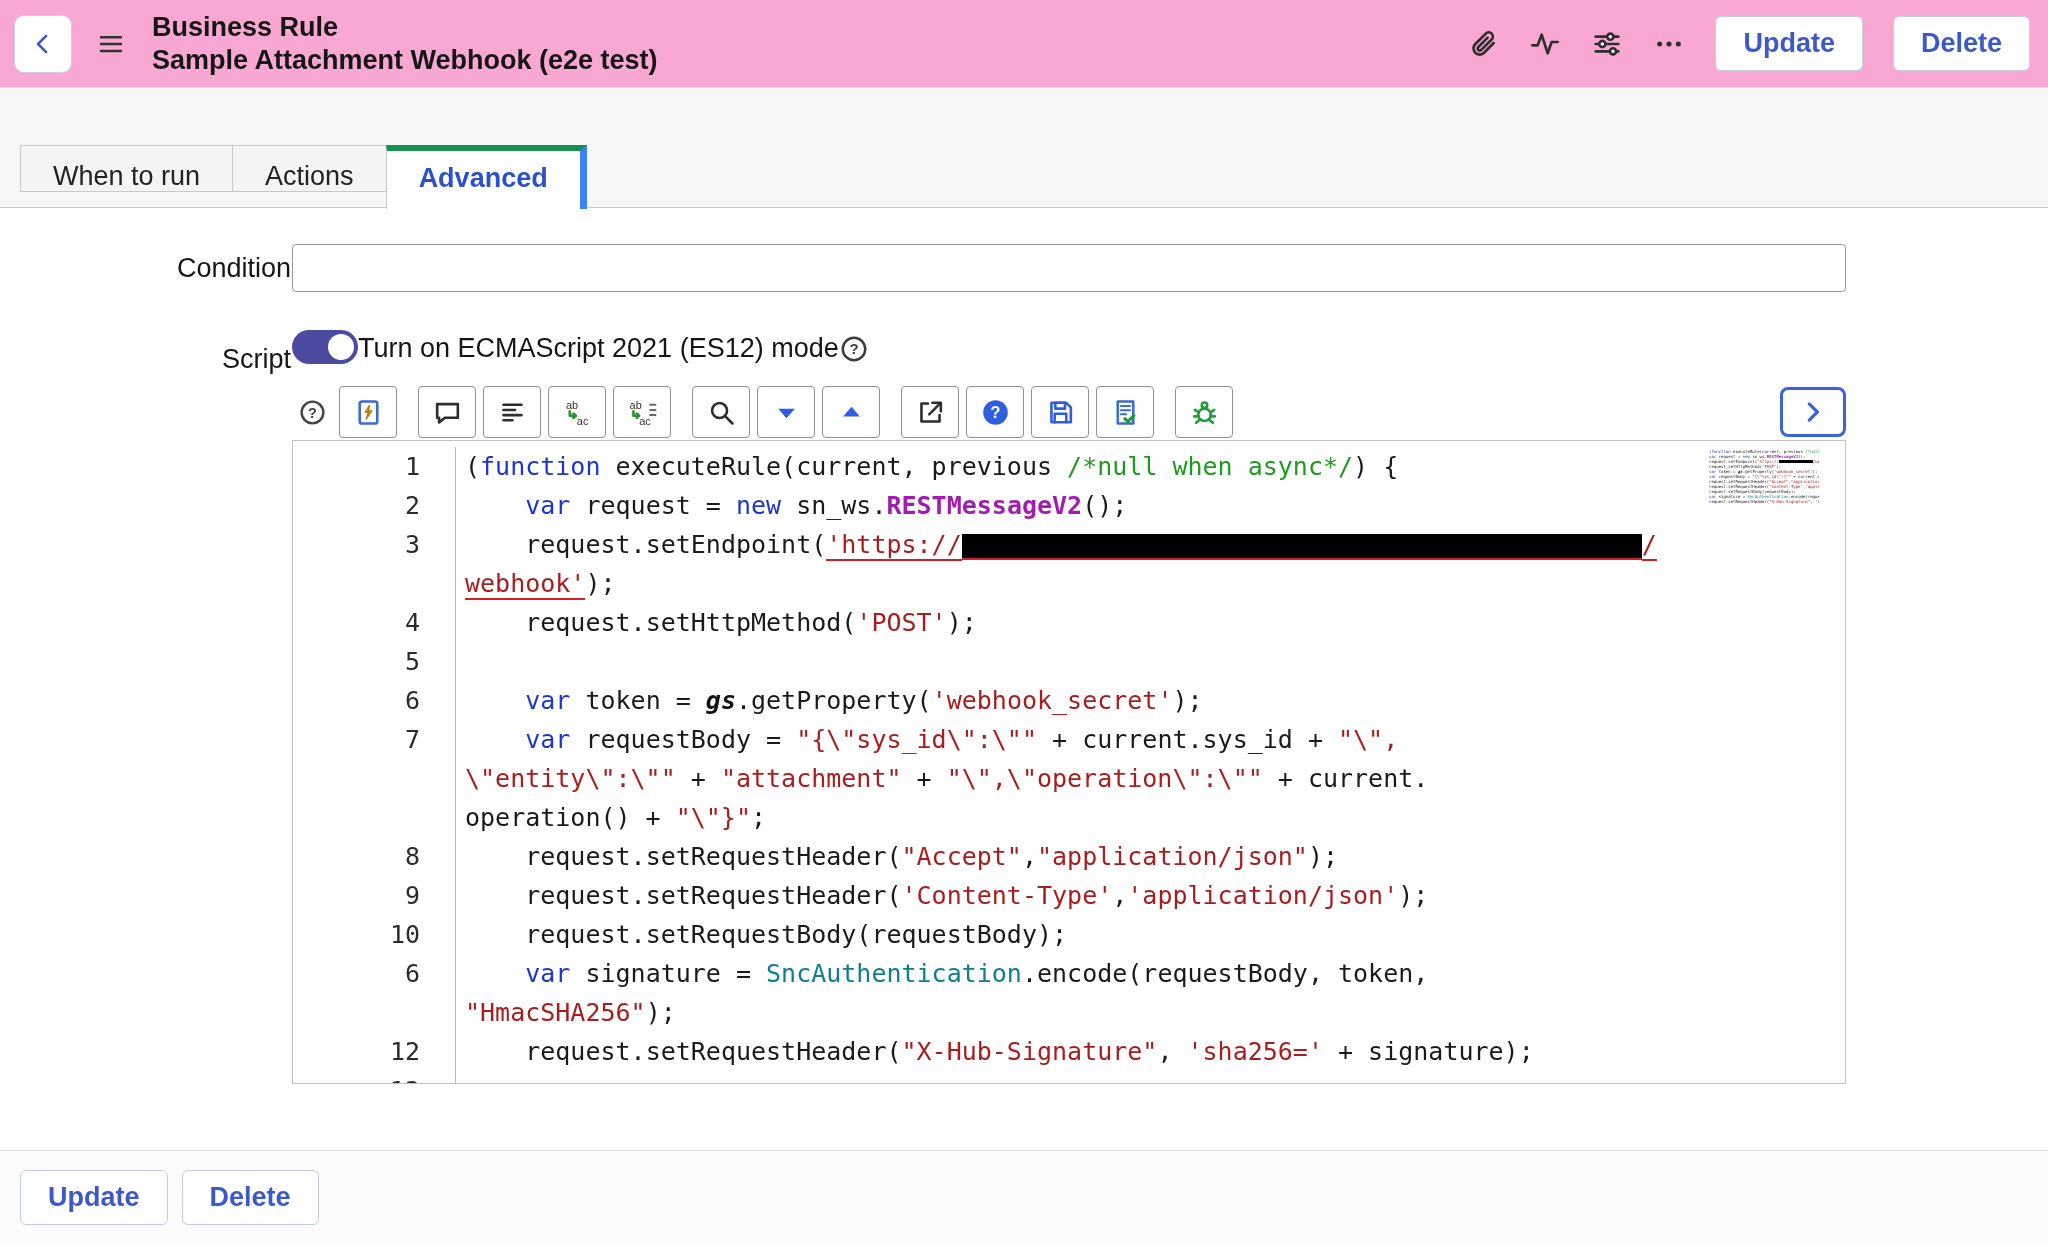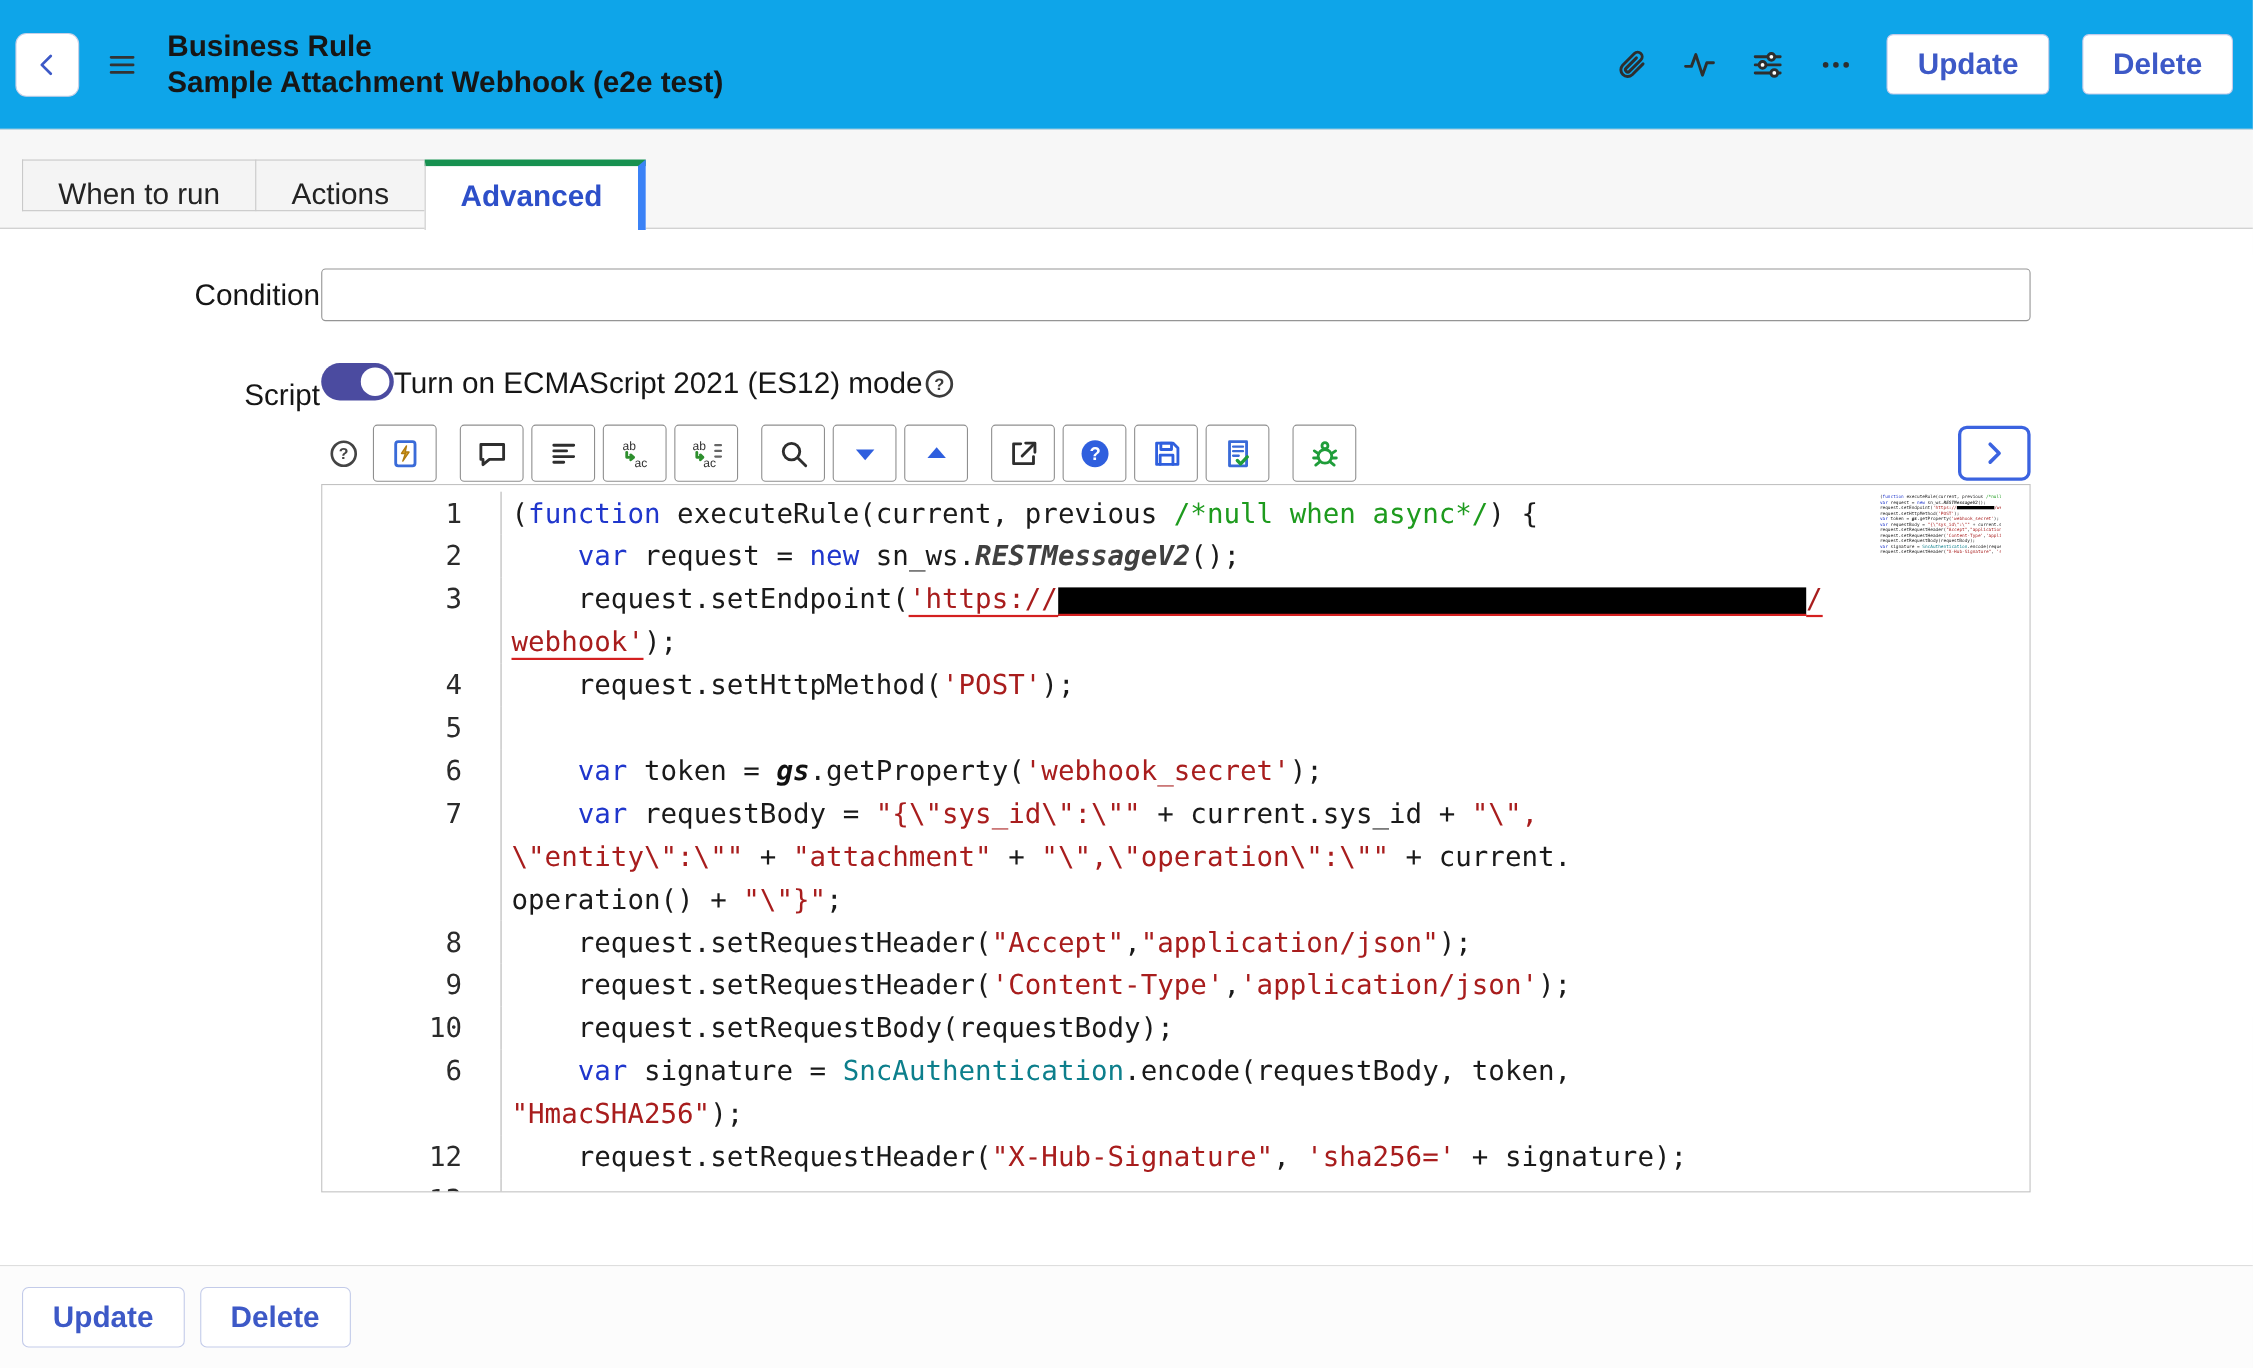--- a/index.html
+++ b/index.html
@@ -8,22 +8,22 @@
     font-family: "Liberation Sans", sans-serif;
     background: #f7f7f7;
     color: #161616;
     position: relative;
     overflow: hidden;
   }
   .svg svg { display:block; }
 
   
   .header {
-    position:absolute; top:0; left:0; right:0; height:118px;
-    background:#0ea5e9; border-bottom:1px solid #e2e2e2;
+    position:absolute; top:0; left:0; right:0; height:88px;
+    background:#f9a8d4; border-bottom:1px solid #e2e2e2;
     display:flex; align-items:center;
   }
   .back-btn {
     width:58px; height:58px; margin-left:14px;
     border:1px solid #c7cfe6; border-radius:10px; background:#fff;
     color:#3d59c7; display:flex; align-items:center; justify-content:center;
     cursor:pointer;
   }
   .back-btn svg { width:30px; height:30px; }
   .menu-btn { margin-left:24px; color:#333; cursor:pointer; }
@@ -115,21 +115,21 @@
   .code {
     flex:1; border-left:1px solid #b5b5b5; padding-left:9px; padding-right:10px;
     white-space:pre-wrap; word-break:break-all; color:#1a1a1a;
   }
   .tok-p  { color:#1a1a1a; }
   .tok-k  { color:#1f36cc; }
   .tok-s  { color:#a81d1d; }
   .tok-se { color:#a81d1d; border-bottom:2px solid #d42020; }
   .tok-c  { color:#1e9b1e; }
   .tok-t  { color:#0d7f8c; }
-  .tok-t2 { color:#404040; font-style:italic; font-weight:bold; }
+  .tok-t2 { color:#a21caf; font-weight:bold; }
   .tok-g  { color:#111; font-style:italic; font-weight:bold; }
   .redact {
     display:inline-block; width:680px; height:26px; background:#000;
     vertical-align:middle; border-bottom:2px solid #d42020; margin-bottom:-2px;
   }
 
   
   .minimap {
     position:absolute; top:8px; right:26px; width:110px; max-height:70px;
     overflow:hidden; font-size:4px; line-height:5px; cursor:pointer;

